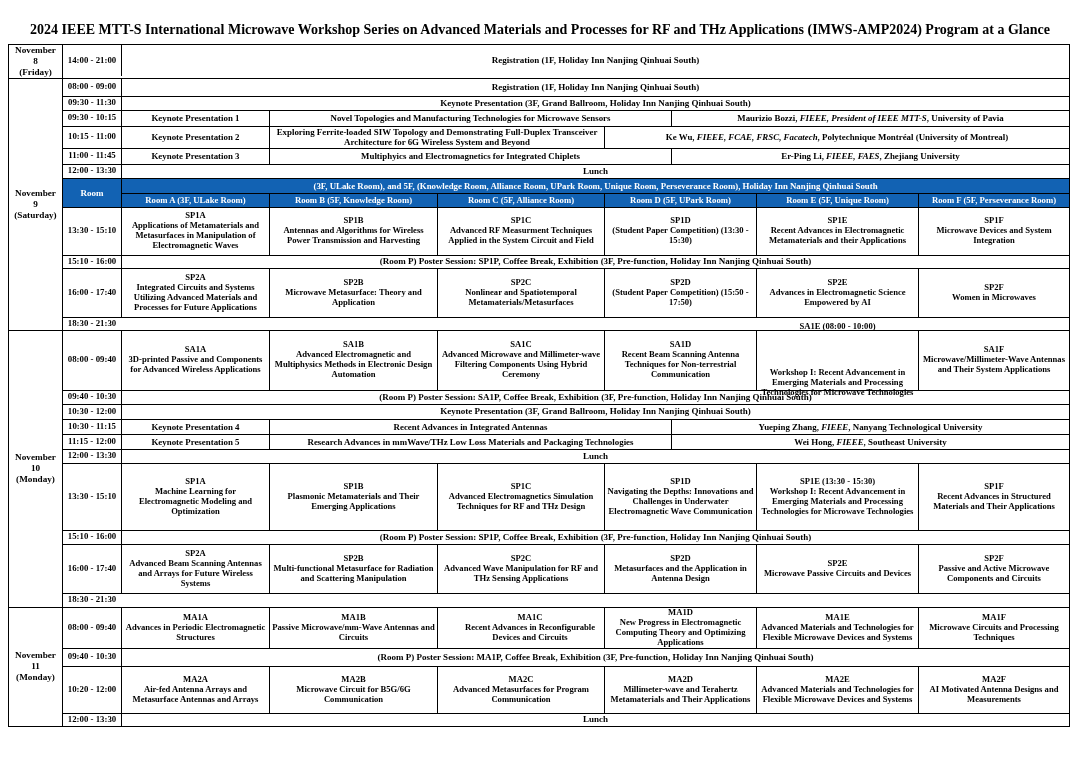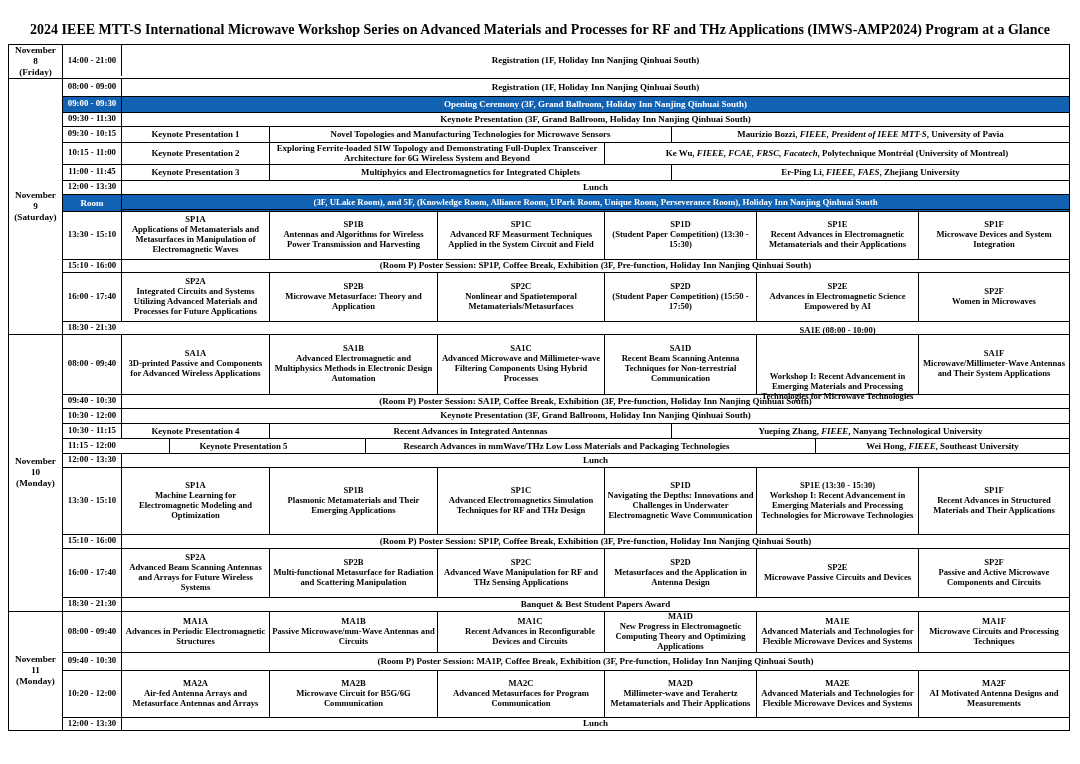--- a/index.html
+++ b/index.html
@@ -88,24 +88,20 @@
       <div class="date-cell">
         <div>November</div>
         <div>9</div>
         <div>(Saturday)</div>
       </div>
       <div class="day-rows">
         <div class="trow" style="height: 17px;">
           <div class="time-cell">08:00 - 09:00</div>
           <div class="cell event-cell">Registration (1F, Holiday Inn Nanjing Qinhuai South)</div>
         </div>
-        <div class="trow blue-row" style="height: 16px;">
-          <div class="time-cell">09:00 - 09:30</div>
-          <div class="cell event-cell">Opening Ceremony (3F, Grand Ballroom, Holiday Inn Nanjing Qinhuai South)</div>
-        </div>
         <div class="trow" style="height: 14px;">
           <div class="time-cell">09:30 - 11:30</div>
           <div class="cell event-cell">Keynote Presentation (3F, Grand Ballroom, Holiday Inn Nanjing Qinhuai South)</div>
         </div>
         <div class="trow" style="height: 16px;">
           <div class="time-cell">09:30 - 10:15</div>
           <div class="cell keynote-label-cell" style="flex: 0 0 148px;">Keynote Presentation 1</div>
           <div class="cell keynote-title-cell" style="flex: 0 0 402px;">Novel Topologies and Manufacturing Technologies for Microwave Sensors</div>
           <div class="cell keynote-speaker-cell" style="flex: 1 1 0%;">
             <span><span class="">Maurizio Bozzi, </span><span class="it">FIEEE, President of IEEE MTT-S</span><span class="">, University of Pavia</span></span>
@@ -124,21 +120,21 @@
           <div class="cell keynote-label-cell" style="flex: 0 0 148px;">Keynote Presentation 3</div>
           <div class="cell keynote-title-cell" style="flex: 0 0 402px;">Multiphyics and Electromagnetics for Integrated Chiplets</div>
           <div class="cell keynote-speaker-cell" style="flex: 1 1 0%;">
             <span><span class="">Er-Ping Li, </span><span class="it">FIEEE, FAES</span><span class="">, Zhejiang University</span></span>
           </div>
         </div>
         <div class="trow" style="height: 14px;">
           <div class="time-cell">12:00 - 13:30</div>
           <div class="cell event-cell">Lunch</div>
         </div>
-        <div class="trow blue-row" style="height: 17px;">
+        <div class="trow blue-row" style="height: 29px;">
           <div class="room-label-cell">Room</div>
           <div class="roomhead-right">
             <div class="venue-cell">(3F, ULake Room), and 5F, (Knowledge Room, Alliance Room, UPark Room, Unique Room, Perseverance Room), Holiday Inn Nanjing Qinhuai South</div>
             <div class="rooms-line">
               <div class="room-cell" style="flex: 0 0 148px;">Room A (3F, ULake Room)</div>
               <div class="room-cell" style="flex: 0 0 168px;">Room B (5F, Knowledge Room)</div>
               <div class="room-cell" style="flex: 0 0 167px;">Room C (5F, Alliance Room)</div>
               <div class="room-cell" style="flex: 0 0 152px;">Room D (5F, UPark Room)</div>
               <div class="room-cell" style="flex: 0 0 162px;">Room E (5F, Unique Room)</div>
               <div class="room-cell" style="flex: 1 1 0%;">Room F (5F, Perseverance Room)</div>
@@ -220,21 +216,21 @@
           <div class="cell session-cell" style="flex: 0 0 148px;">
             <div class="session-code">SA1A</div>
             <div class="session-title">3D-printed Passive and Components for Advanced Wireless Applications</div>
           </div>
           <div class="cell session-cell" style="flex: 0 0 168px;">
             <div class="session-code">SA1B</div>
             <div class="session-title">Advanced Electromagnetic and Multiphysics Methods in Electronic Design Automation</div>
           </div>
           <div class="cell session-cell" style="flex: 0 0 167px;">
             <div class="session-code">SA1C</div>
-            <div class="session-title">Advanced Microwave and Millimeter-wave Filtering Components Using Hybrid Processes</div>
+            <div class="session-title">Advanced Microwave and Millimeter-wave Filtering Components Using Hybrid Ceremony</div>
           </div>
           <div class="cell session-cell" style="flex: 0 0 152px;">
             <div class="session-code">SA1D</div>
             <div class="session-title">Recent Beam Scanning Antenna Techniques for Non-terrestrial Communication</div>
           </div>
           <div class="cell session-cell" style="flex: 0 0 162px; gap: 36px;">
             <div class="session-code">SA1E (08:00 - 10:00)</div>
             <div class="session-title">Workshop I: Recent Advancement in Emerging Materials and Processing Technologies for Microwave Technologies</div>
           </div>
           <div class="cell session-cell" style="flex: 1 1 0%;">
@@ -251,21 +247,21 @@
           <div class="cell event-cell">Keynote Presentation (3F, Grand Ballroom, Holiday Inn Nanjing Qinhuai South)</div>
         </div>
         <div class="trow" style="height: 15px;">
           <div class="time-cell">10:30 - 11:15</div>
           <div class="cell keynote-label-cell" style="flex: 0 0 148px;">Keynote Presentation 4</div>
           <div class="cell keynote-title-cell" style="flex: 0 0 402px;">Recent Advances in Integrated Antennas</div>
           <div class="cell keynote-speaker-cell" style="flex: 1 1 0%;">
             <span><span class="">Yueping Zhang, </span><span class="it">FIEEE</span><span class="">, Nanyang Technological University</span></span>
           </div>
         </div>
-        <div class="trow" style="height: 15px; gap: 48px;">
+        <div class="trow" style="height: 15px;">
           <div class="time-cell">11:15 - 12:00</div>
           <div class="cell keynote-label-cell" style="flex: 0 0 148px;">Keynote Presentation 5</div>
           <div class="cell keynote-title-cell" style="flex: 0 0 402px;">Research Advances in mmWave/THz Low Loss Materials and Packaging Technologies</div>
           <div class="cell keynote-speaker-cell" style="flex: 1 1 0%;">
             <span><span class="">Wei Hong, </span><span class="it">FIEEE</span><span class="">, Southeast University</span></span>
           </div>
         </div>
         <div class="trow" style="height: 14px;">
           <div class="time-cell">12:00 - 13:30</div>
           <div class="cell event-cell">Lunch</div>
@@ -323,21 +319,20 @@
             <div class="session-code">SP2E</div>
             <div class="session-title">Microwave Passive Circuits and Devices</div>
           </div>
           <div class="cell session-cell" style="flex: 1 1 0%;">
             <div class="session-code">SP2F</div>
             <div class="session-title">Passive and Active Microwave Components and Circuits</div>
           </div>
         </div>
         <div class="trow" style="height: 14px;">
           <div class="time-cell">18:30 - 21:30</div>
-          <div class="cell event-cell">Banquet &amp; Best Student Papers Award</div>
         </div>
       </div>
     </div>
     <div class="day-section">
       <div class="date-cell">
         <div>November</div>
         <div>11</div>
         <div>(Monday)</div>
       </div>
       <div class="day-rows">

